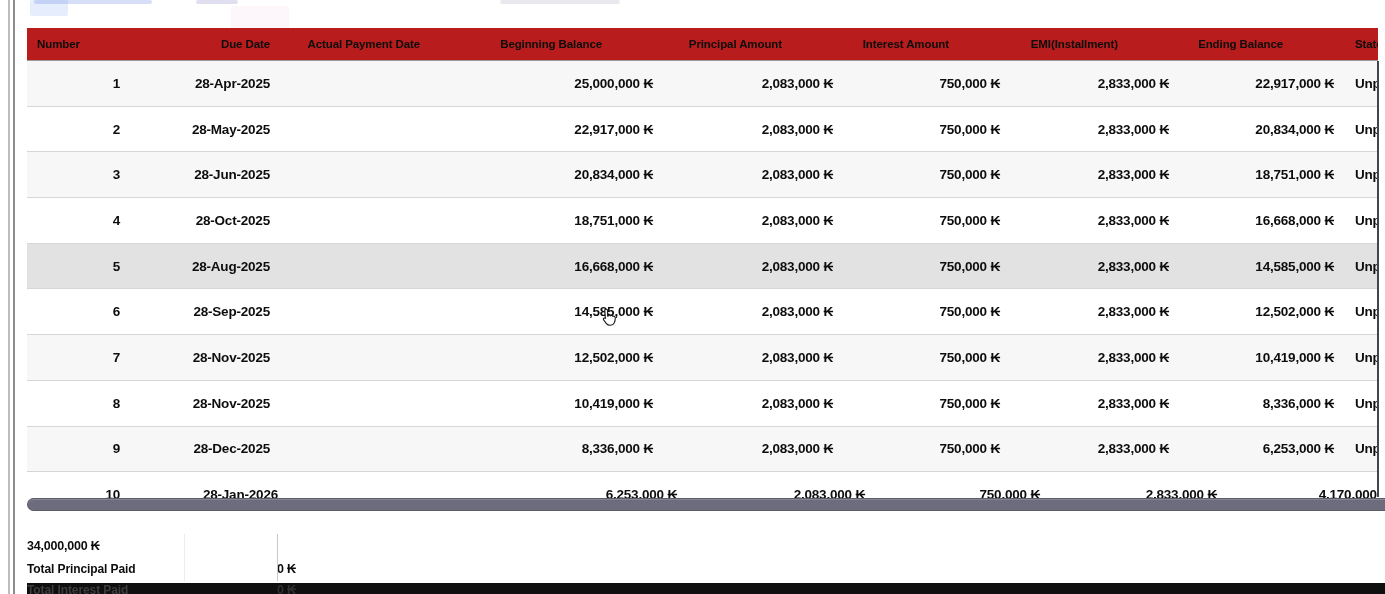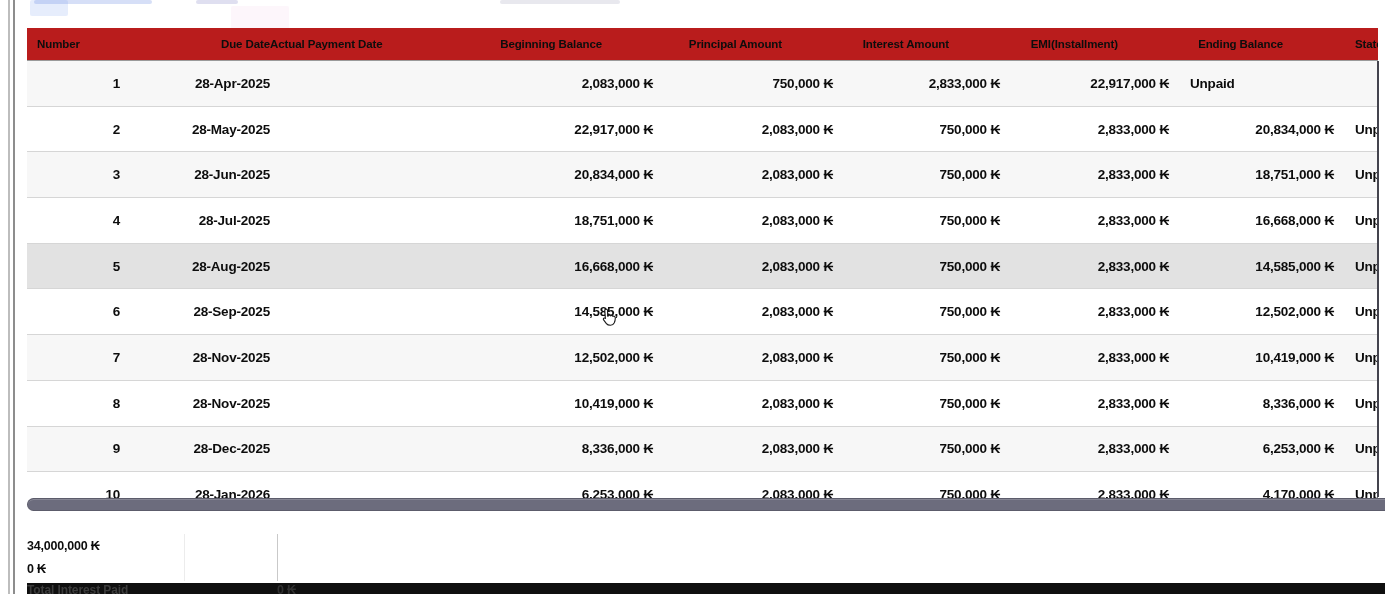--- a/index.html
+++ b/index.html
@@ -30,28 +30,28 @@
   .grid{
     display:grid;
     grid-template-columns:103px 140px 150px 240px 180px 167px 169px 165px 90px;
     align-items:center;
   }
   .thead{height:32px;border-bottom:1px solid #9a9a9a;background:#b91c1c;}
   .thead .hc{font-size:11.5px;font-weight:700;letter-spacing:-0.1px;white-space:nowrap;}
   .trow{height:44.7px;border-bottom:1px solid #d6d6d6;background:#fff;}
   .trow:nth-child(odd){background:#f7f7f7;}
   .trow.hovered{background:#e2e2e2;}
-  .trow:last-child{border-bottom:none;}
+  .trow:last-child{border-bottom:none;gap:8px;}
   .td{font-size:13.5px;font-weight:600;letter-spacing:-0.2px;white-space:nowrap;overflow:visible;}
 
   
   .h-number{text-align:left;padding-left:10px;}
   .c-number{text-align:right;padding-right:10px;}
   .h-due_date,.c-due_date{text-align:right;padding-left:12px;}
-  .h-actual_payment_date{text-align:left;}
+  .h-actual_payment_date{text-align:right;}
   .c-actual_payment_date{text-align:left;padding-left:12px;}
   .h-beginning_balance,.h-principal_amount,.h-interest_amount,
   .h-emi_installment,.h-ending_balance{text-align:right;padding-right:58px;}
   .c-beginning_balance,.c-principal_amount,.c-interest_amount,
   .c-emi_installment,.c-ending_balance{text-align:right;padding-right:7px;}
   .h-state,.c-state{text-align:left;padding-left:14px;}
 
   
   .right-edge{position:absolute;left:1377px;top:61px;width:2px;height:436px;background:#44444e;}
 
@@ -103,20 +103,21 @@
       <div class="hc h-interest_amount">Interest Amount</div>
       <div class="hc h-emi_installment">EMI(Installment)</div>
       <div class="hc h-ending_balance">Ending Balance</div>
       <div class="hc h-state">State</div>
     </div>
   <div id="table-body">
       <div class="grid trow">
         <div class="td c-number">1</div>
         <div class="td c-due_date">28-Apr-2025</div>
         <div class="td c-actual_payment_date"></div>
+        <div class="td c-beginning_balance">25,000,000 ₭</div>
         <div class="td c-principal_amount">2,083,000 ₭</div>
         <div class="td c-interest_amount">750,000 ₭</div>
         <div class="td c-emi_installment">2,833,000 ₭</div>
         <div class="td c-ending_balance">22,917,000 ₭</div>
         <div class="td c-state">Unpaid</div>
       </div>
       <div class="grid trow">
         <div class="td c-number">2</div>
         <div class="td c-due_date">28-May-2025</div>
         <div class="td c-actual_payment_date"></div>
@@ -133,21 +134,21 @@
         <div class="td c-actual_payment_date"></div>
         <div class="td c-beginning_balance">20,834,000 ₭</div>
         <div class="td c-principal_amount">2,083,000 ₭</div>
         <div class="td c-interest_amount">750,000 ₭</div>
         <div class="td c-emi_installment">2,833,000 ₭</div>
         <div class="td c-ending_balance">18,751,000 ₭</div>
         <div class="td c-state">Unpaid</div>
       </div>
       <div class="grid trow">
         <div class="td c-number">4</div>
-        <div class="td c-due_date">28-Jul-2025</div>
+        <div class="td c-due_date">28-Oct-2025</div>
         <div class="td c-actual_payment_date"></div>
         <div class="td c-beginning_balance">18,751,000 ₭</div>
         <div class="td c-principal_amount">2,083,000 ₭</div>
         <div class="td c-interest_amount">750,000 ₭</div>
         <div class="td c-emi_installment">2,833,000 ₭</div>
         <div class="td c-ending_balance">16,668,000 ₭</div>
         <div class="td c-state">Unpaid</div>
       </div>
       <div class="grid trow hovered">
         <div class="td c-number">5</div>
@@ -222,20 +223,21 @@
 
 <div class="hscroll"></div>
 
 <div class="totals">
   <div class="tot-div2"></div>
   <div class="tot-div"></div>
   <div class="tot-row">
     <div class="tot-value">34,000,000 ₭</div>
   </div>
   <div class="tot-row">
+    <div class="tot-label">Total Principal Paid</div>
     <div class="tot-value">0 ₭</div>
   </div>
 </div>
 
 <div class="dark-bar">
   <div class="tot-label">Total Interest Paid</div>
   <div class="tot-value">0 ₭</div>
 </div>
 
 <div class="cursor">

